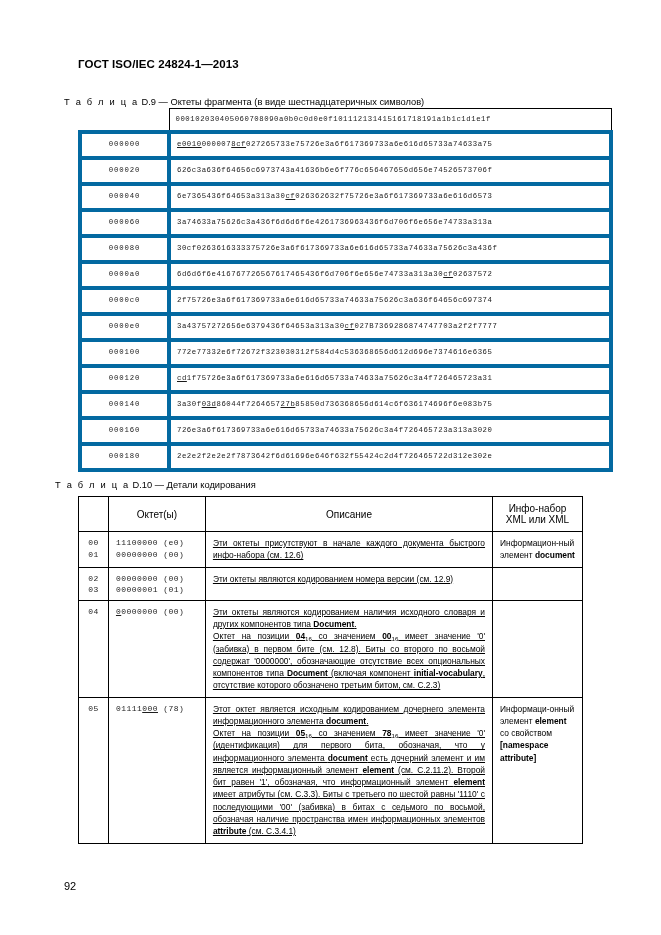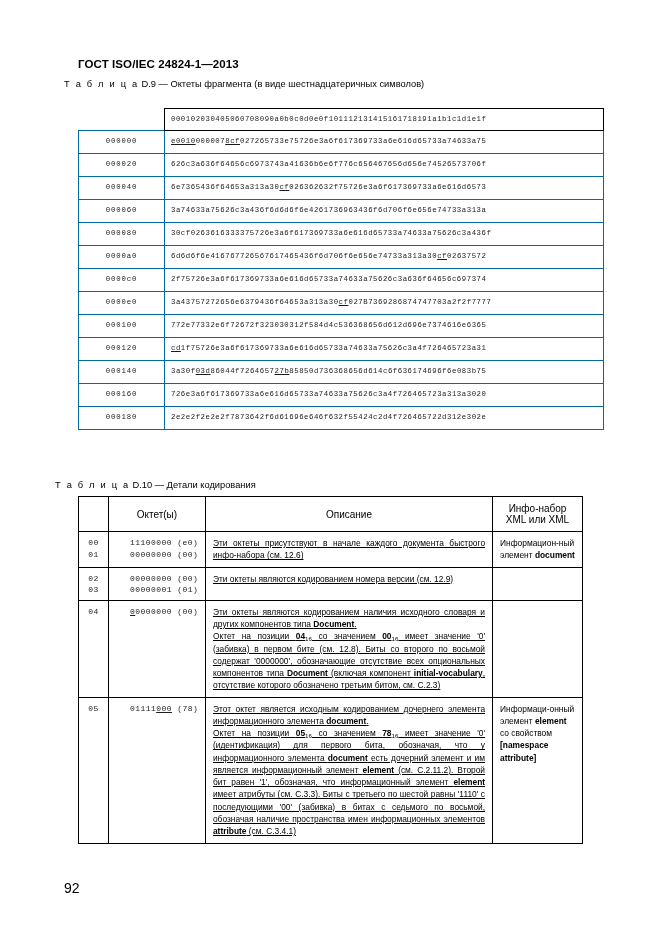--- a/index.html
+++ b/index.html
@@ -42,35 +42,35 @@
     white-space: nowrap;
     color: #000;
   }
   .table-caption .cap-word {
     letter-spacing: 1.7px;
   }
   .table-caption .cap-num {
     letter-spacing: 0px;
   }
 
-  #caption-d9 { left: 64px; top: 79px; }
+  #caption-d9 { left: 64px; top: 97px; }
   #caption-d10 { left: 55px; top: 480px; }
 
   
   .hex-table {
     position: absolute;
     left: 78px;
     top: 108px;
     border-collapse: collapse;
     font-family: "Liberation Mono", "DejaVu Sans Mono", monospace;
     font-size: 7.3px;
     color: #1a1a1a;
   }
   .hex-table td {
-    border: 1px solid #0369a1;
+    border: 4px solid #0369a1;
     padding: 0;
     vertical-align: middle;
     line-height: 1;
   }
   .hex-table .offset-cell {
     width: 85px;
     height: 22px;
     text-align: center;
     letter-spacing: 0.9px;
   }
@@ -136,21 +136,21 @@
     line-height: 1.45;
     padding-top: 5px;
   }
   .detail-table td.octet-cell {
     font-family: "Liberation Mono", "DejaVu Sans Mono", monospace;
     font-size: 8px;
     color: #1d1d1d;
     letter-spacing: 0.45px;
     line-height: 1.45;
     padding-top: 5px;
-    padding-left: 21px;
+    padding-left: 7px;
     white-space: nowrap;
   }
   .detail-table td.descr-cell {
     text-align: justify;
     line-height: 1.46;
     padding: 5px 7px 5px 7px;
     text-decoration: underline;
   }
   .detail-table td.xml-cell {
     line-height: 1.46;
@@ -164,21 +164,21 @@
     vertical-align: baseline;
     position: relative;
     bottom: -2px;
   }
 
   
   .page-number {
     position: absolute;
     left: 64px;
     top: 880px;
-    font-size: 14px;
+    font-size: 11px;
   }
 </style>
 </head>
 <body>
 
 <div class="page">
 
   <div class="doc-header">ГОСТ ISO/IEC 24824-1—2013</div>
 
   <div class="table-caption" id="caption-d9">

